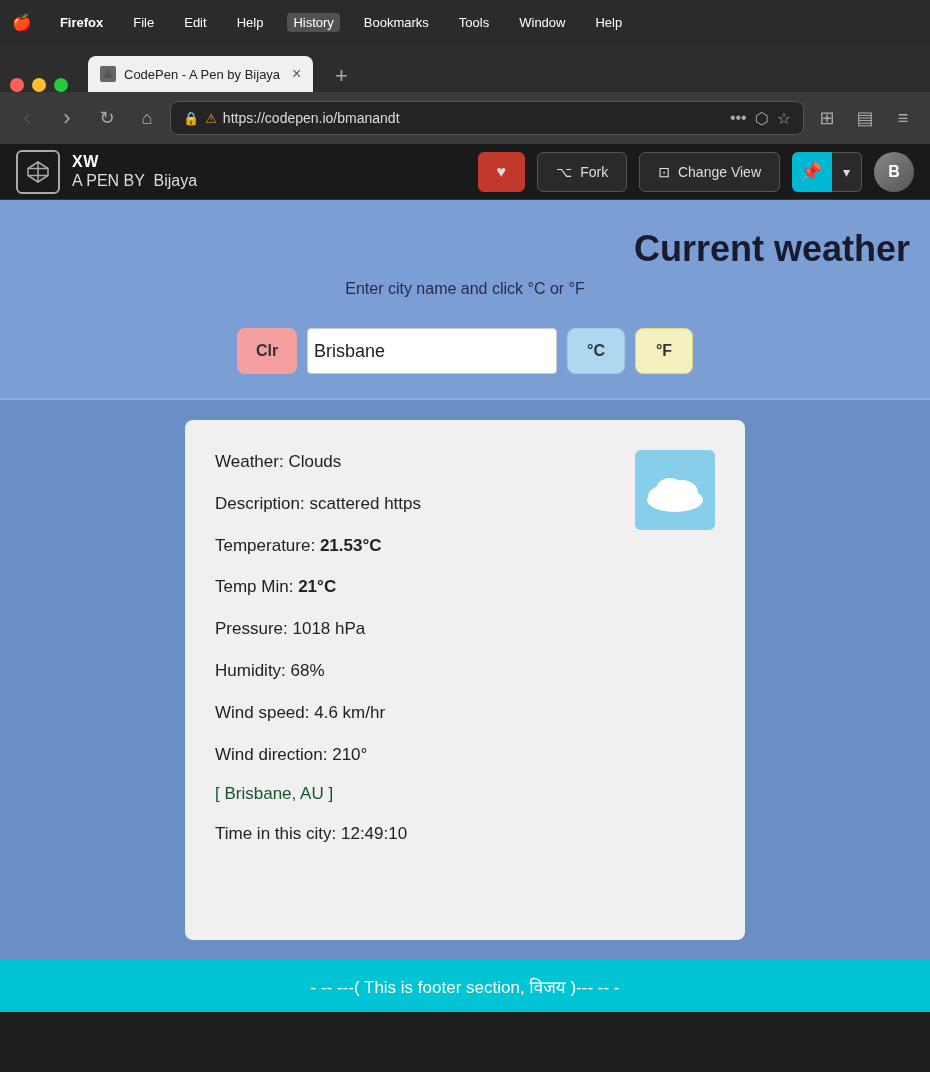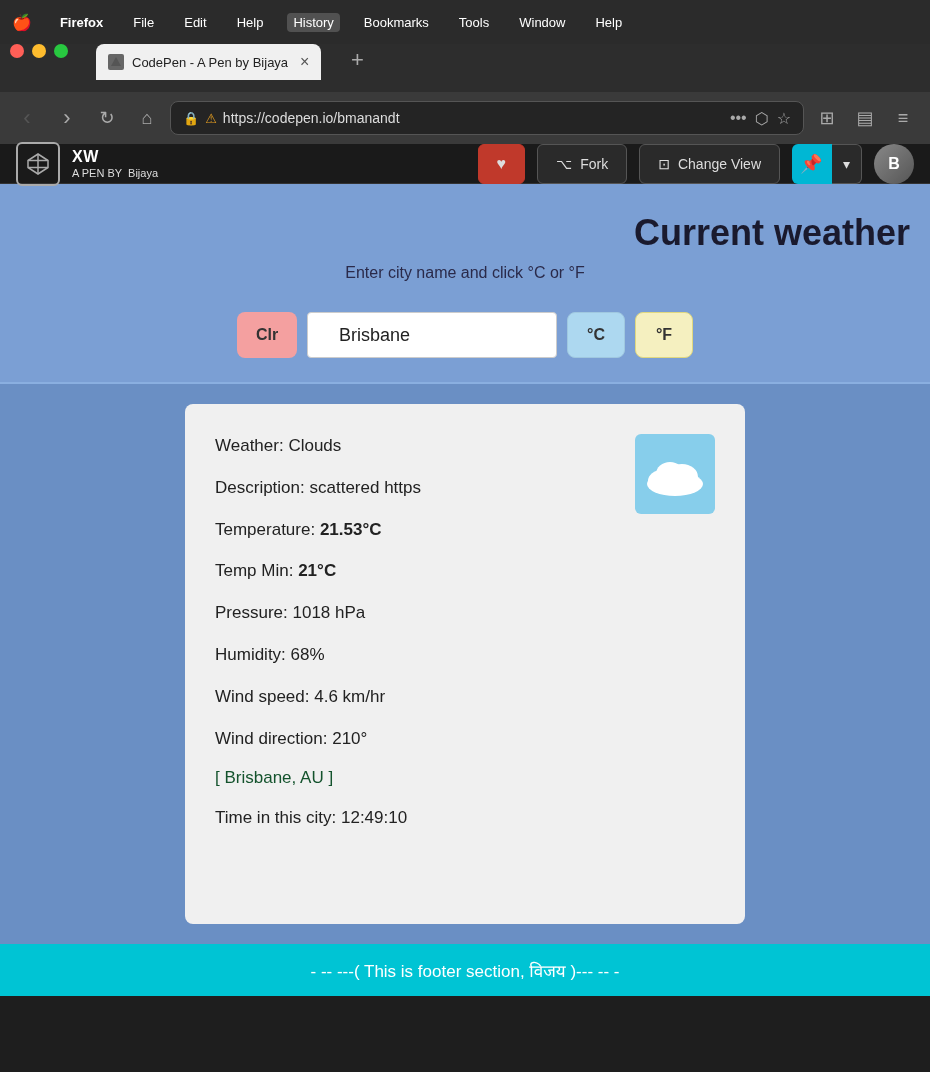--- a/index.html
+++ b/index.html
@@ -25,23 +25,23 @@
     
     .browser-chrome {
       background: #3a3a3a;
     }
 
     
     .tab-bar {
       background: #2d2d2d;
       height: 48px;
       display: flex;
-      align-items: flex-start;
+      align-items: flex-end;
       padding: 0 10px;
-      gap: 20px;
+      gap: 12px;
     }
     .tab {
       background: #4a4a4a;
       border-radius: 8px 8px 0 0;
       height: 36px;
       display: flex;
       align-items: center;
       padding: 0 12px;
       gap: 8px;
       color: #ccc;
@@ -106,40 +106,40 @@
     .nav-extra-btn {
       width: 34px; height: 34px; background: transparent; border: none;
       color: #aaa; font-size: 18px; cursor: pointer;
       display: flex; align-items: center; justify-content: center;
       border-radius: 4px;
     }
 
     
     .codepen-toolbar {
       background: #1a1a1a;
-      height: 40px;
+      height: 56px;
       display: flex;
       align-items: center;
       padding: 0 16px;
       gap: 12px;
       border-bottom: 1px solid #333;
     }
     .cp-logo {
       width: 44px; height: 44px;
       border: 2px solid #aaa;
       border-radius: 6px;
       display: flex; align-items: center; justify-content: center;
       color: #aaa; font-size: 20px; font-weight: 700;
       flex-shrink: 0;
     }
     .cp-pen-info {
       display: flex; flex-direction: column; gap: 1px;
     }
     .cp-pen-title { color: #fff; font-size: 16px; font-weight: 700; letter-spacing: 0.5px; }
-    .cp-pen-author { color: #aaa; font-size: 11px; }
+    .cp-pen-author { color: #aaa; font-size: 16px; }
     .cp-pen-author span { color: #ddd; }
     .cp-spacer { flex: 1; }
     .cp-btn {
       height: 40px;
       background: #2a2a2a;
       border: 1px solid #555;
       border-radius: 6px;
       color: #ddd;
       font-size: 14px;
       cursor: pointer;
@@ -219,21 +219,21 @@
       border-radius: 8px;
       font-size: 16px;
       font-weight: 600;
       color: #333;
       cursor: pointer;
     }
     .city-input {
       width: 250px; height: 46px;
       border: 1px solid #ccc;
       border-radius: 4px;
-      padding: 0 31px;
+      padding: 0 6px;
       font-size: 18px;
       color: #222;
       background: #fff;
       outline: none;
     }
     .celsius-btn {
       width: 58px; height: 46px;
       background: #add8f0;
       border: 1px solid #a0c8e0;
       border-radius: 8px;

